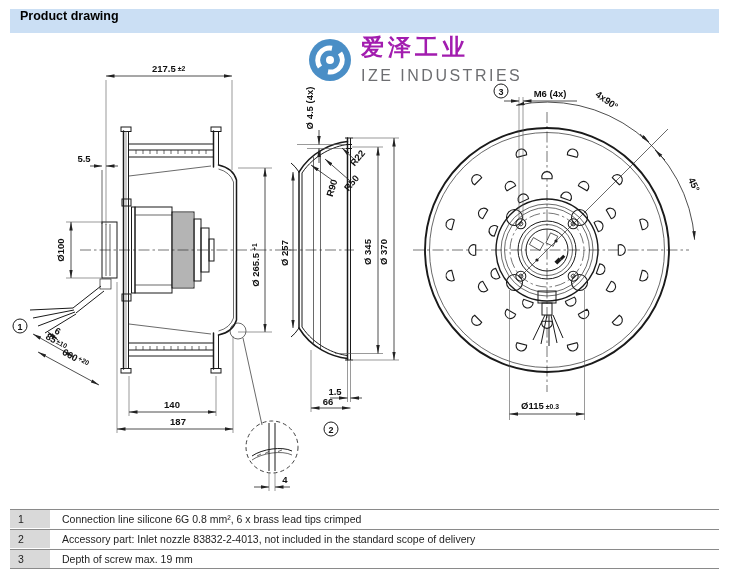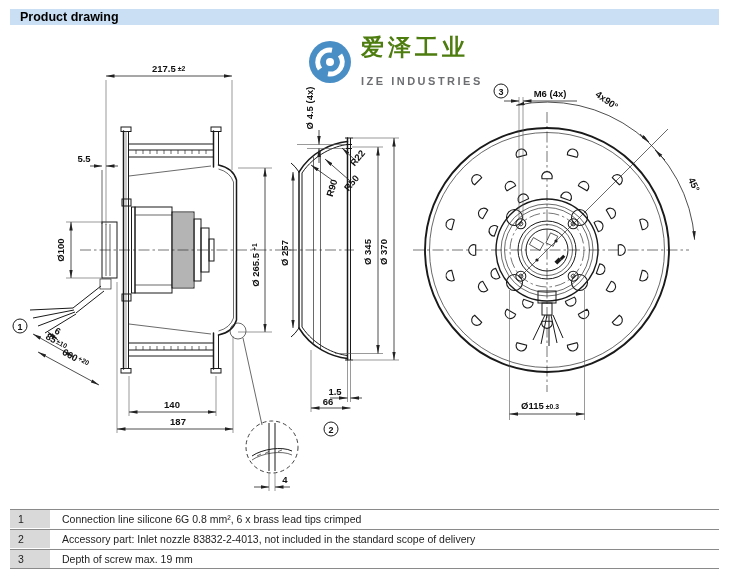--- a/index.html
+++ b/index.html
@@ -1,23 +1,23 @@
 <!DOCTYPE html>
 <html><head>
 <meta charset="utf-8">
 <style>
   html,body{margin:0;padding:0;background:#fff;}
   body{width:729px;height:582px;position:relative;font-family:"Liberation Sans",sans-serif;overflow:hidden;}
-  .hdr{position:absolute;left:10px;top:9px;width:709px;height:16px;background:#cbdff4;
-       display:flex;align-items:center;}
+  .hdr{position:absolute;left:10px;top:9px;width:709px;height:24px;background:#cbdff4;
+       display:flex;}
   .hdr span{font-size:12.5px;font-weight:bold;color:#000;padding-left:10px;}
   .logo{position:absolute;left:308px;top:36px;display:flex;align-items:center;gap:9px;z-index:5;}
   .logo .txt{display:flex;flex-direction:column;line-height:1;}
-  .logo .cn{font-size:23px;font-weight:bold;color:#4d7c0f;letter-spacing:4px;}
-  .logo .en{font-size:11px;color:#6d6e71;letter-spacing:2.5px;margin-top:17px;font-weight:bold;}
+  .logo .cn{font-size:23px;font-weight:bold;color:#a21caf;letter-spacing:4px;}
+  .logo .en{font-size:16px;color:#6d6e71;letter-spacing:2.5px;margin-top:9px;}
   svg.drawing{position:absolute;left:0;top:0;z-index:1;}
   
   .ol{stroke:#1a1a1a;stroke-width:1.5;fill:none;stroke-linecap:round;}
   .ml{stroke:#1a1a1a;stroke-width:1;fill:none;}
   .tl{stroke:#2a2a2a;stroke-width:.7;fill:none;}
   .xl{stroke:#555;stroke-width:.6;fill:none;}
   .dim{stroke:#222;stroke-width:.8;fill:none;}
   .cl{stroke:#3a3a3a;stroke-width:.7;fill:none;stroke-dasharray:11 3 2.5 3;}
   .dsh{stroke:#2a2a2a;stroke-width:.9;fill:none;stroke-dasharray:4 3;}
   text{font-family:"Liberation Sans",sans-serif;}

